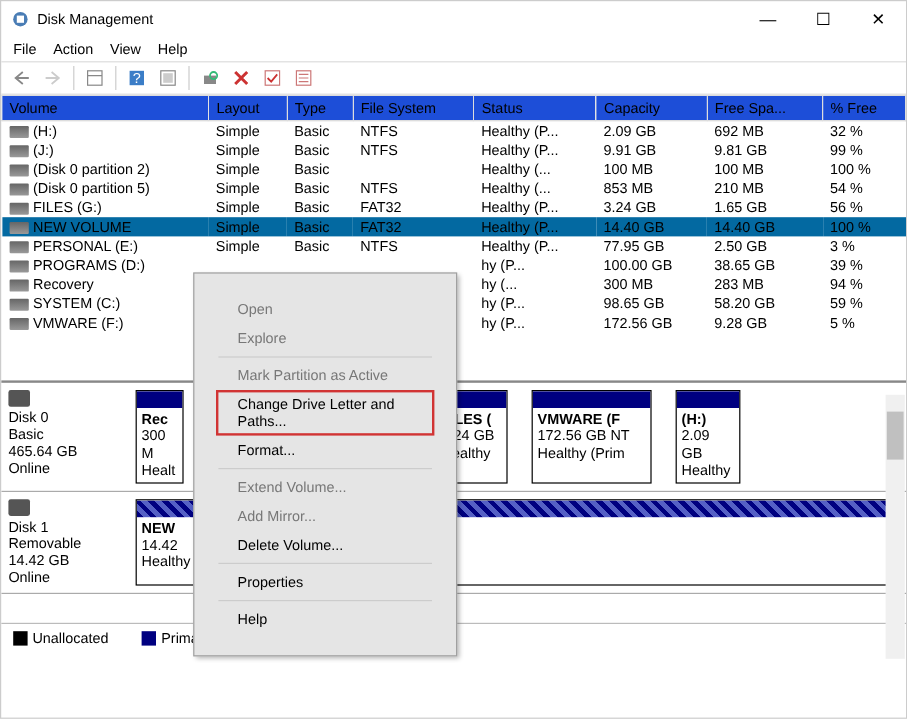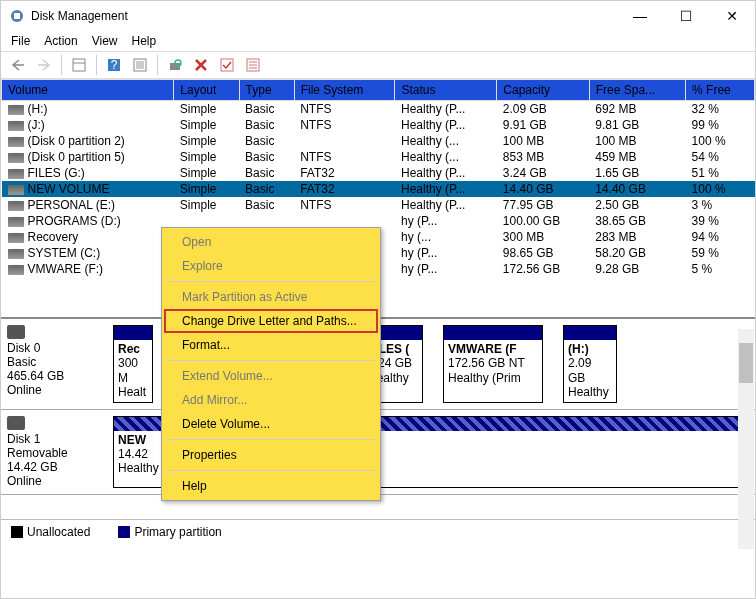--- a/index.html
+++ b/index.html
@@ -24,21 +24,21 @@
 .disk-info { width: 100px; display: flex; flex-direction: column; font-size: 11px; }
 .disk-info .dn { font-weight: normal; }
 .disk-info .di-icon { width: 18px; height: 14px; background: #555; margin: 0 0 2px 0; border-radius: 2px; }
 .parts { flex: 1; display: flex; gap: 20px; }
 .part { border: 1px solid #000; display: flex; flex-direction: column; font-size: 11px; padding: 0; overflow: hidden; }
 .part .phdr { height: 14px; background: #000080; }
 .part .pbody { padding: 2px 4px; line-height: 1.2; }
 .part.hatched .phdr { background: repeating-linear-gradient(45deg, #000080, #000080 4px, #5560c5 4px, #5560c5 8px); }
 .legend { height: 24px; border-top: 1px solid #bbb; display: flex; align-items: center; gap: 28px; padding: 0 10px; font-size: 12px; }
 .legend .sw { width: 12px; height: 12px; display: inline-block; margin-right: 4px; vertical-align: middle; }
-.ctx { position: absolute; left: 160px; top: 226px; width: 220px; background: #fde047; border: 1px solid #a0a0a0; box-shadow: 2px 2px 4px rgba(0,0,0,.3); z-index: 50; padding: 2px; }
+.ctx { position: absolute; left: 160px; top: 226px; width: 220px; background: #e5e5e5; border: 1px solid #a0a0a0; box-shadow: 2px 2px 4px rgba(0,0,0,.3); z-index: 50; padding: 18px; }
 .ctx-item { padding: 5px 18px; font-size: 12px; color: #777; }
 .ctx-item.enabled { color: #000; }
 .ctx-sep { height: 1px; background: #ccc; margin: 3px 2px; }
 .ctx-item.highlight { border: 2px solid #d13434; padding: 3px 16px; }
 .scrollbar-v { position: absolute; right: 1px; top: 328px; width: 16px; height: 220px; background: #f0f0f0; }
 .scrollbar-v .thumb { position: absolute; left: 1px; top: 14px; width: 14px; height: 40px; background: #c0c0c0; }
 </style>
 </head>
 <body>
 
@@ -166,32 +166,32 @@
           <td>100 MB</td>
           <td>100 %</td>
         </tr>
         <tr>
           <td><span class="vol-icon"></span>(Disk 0 partition 5)</td>
           <td>Simple</td>
           <td>Basic</td>
           <td>NTFS</td>
           <td>Healthy (...</td>
           <td>853 MB</td>
-          <td>459 MB</td>
+          <td>210 MB</td>
           <td>54 %</td>
         </tr>
         <tr>
           <td><span class="vol-icon"></span>FILES (G:)</td>
           <td>Simple</td>
           <td>Basic</td>
           <td>FAT32</td>
           <td>Healthy (P...</td>
           <td>3.24 GB</td>
           <td>1.65 GB</td>
-          <td>51 %</td>
+          <td>56 %</td>
         </tr>
         <tr class="sel">
           <td><span class="vol-icon"></span>NEW VOLUME</td>
           <td>Simple</td>
           <td>Basic</td>
           <td>FAT32</td>
           <td>Healthy (P...</td>
           <td>14.40 GB</td>
           <td>14.40 GB</td>
           <td>100 %</td>

